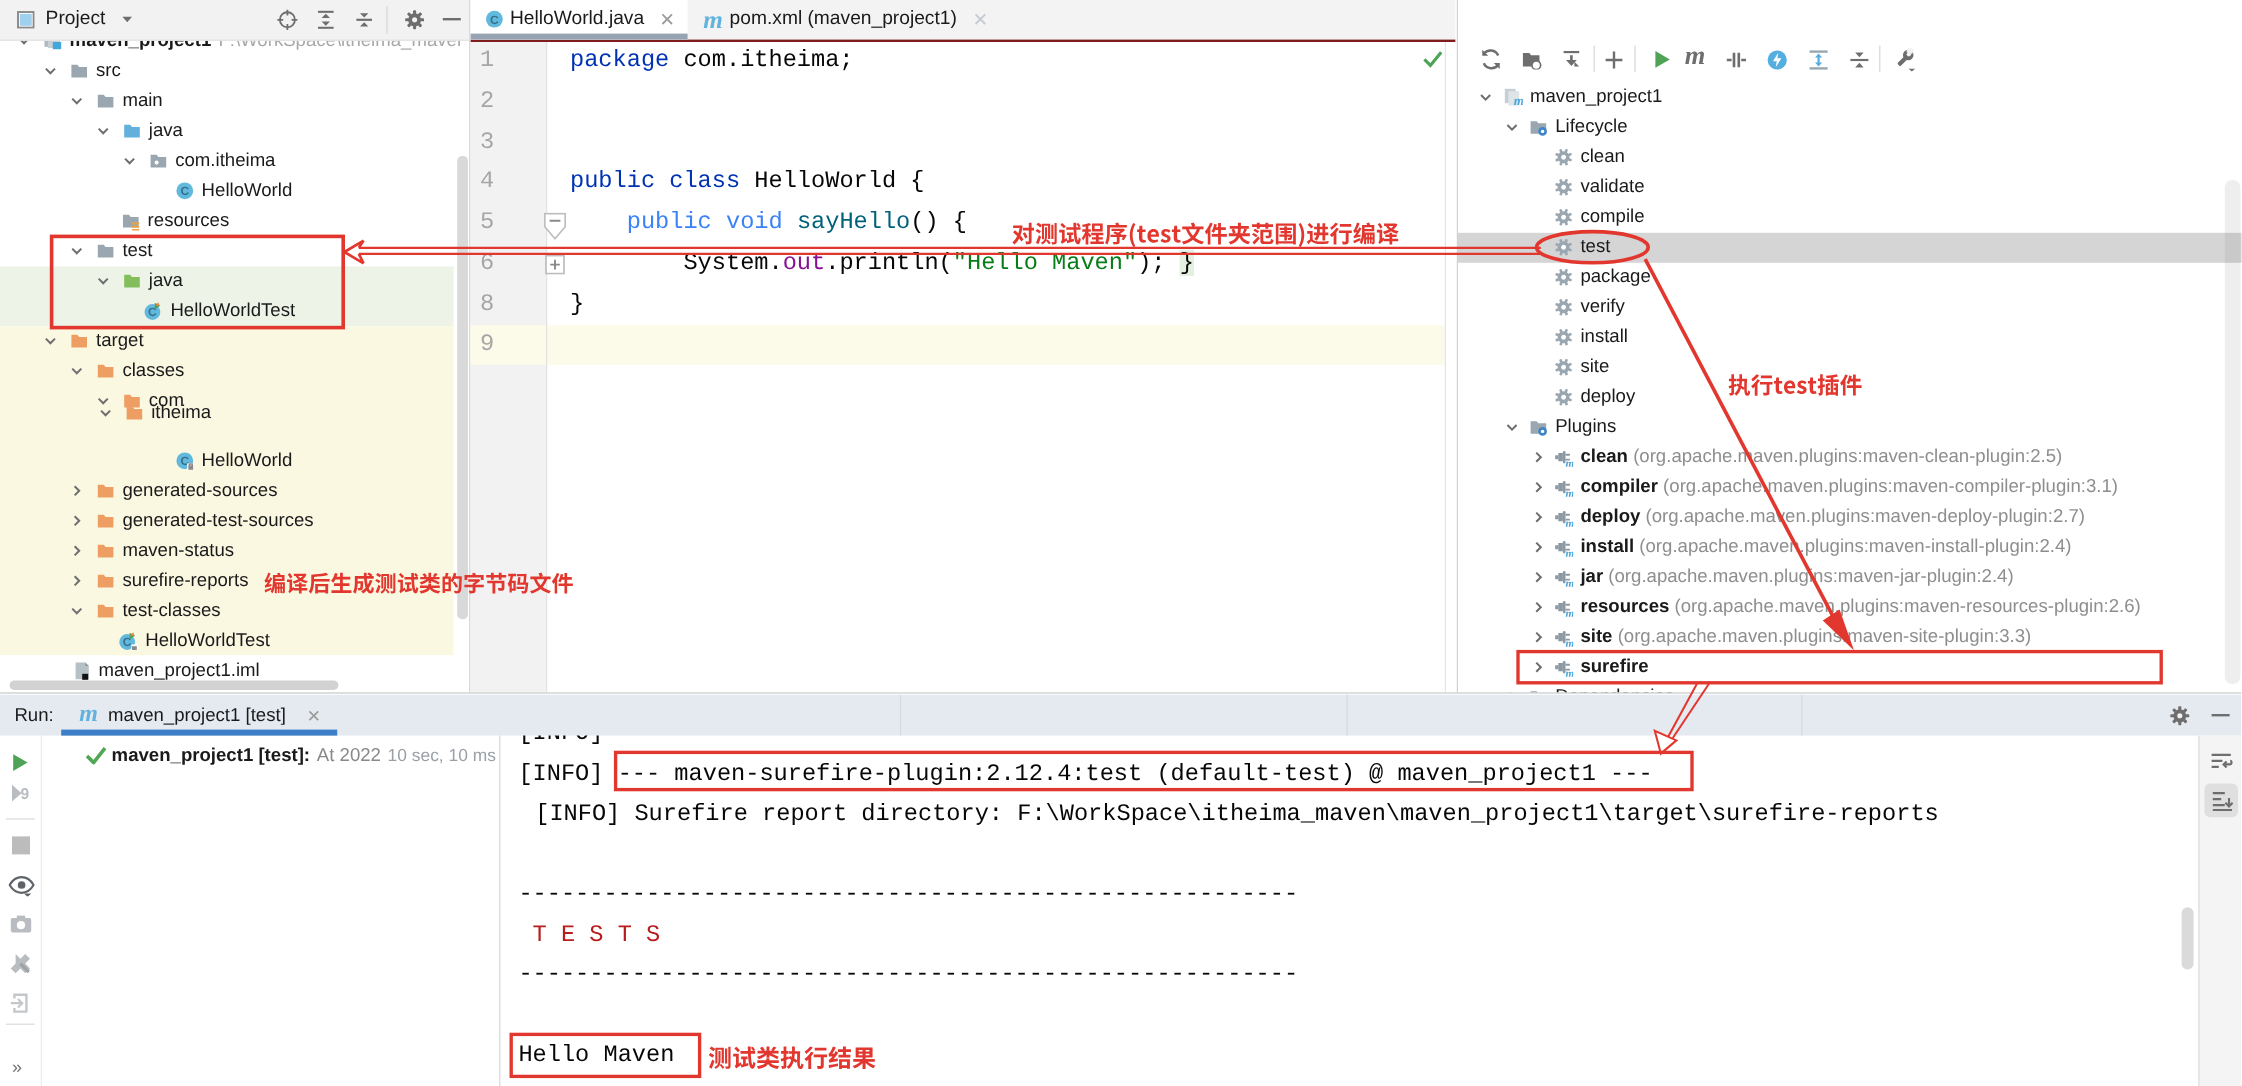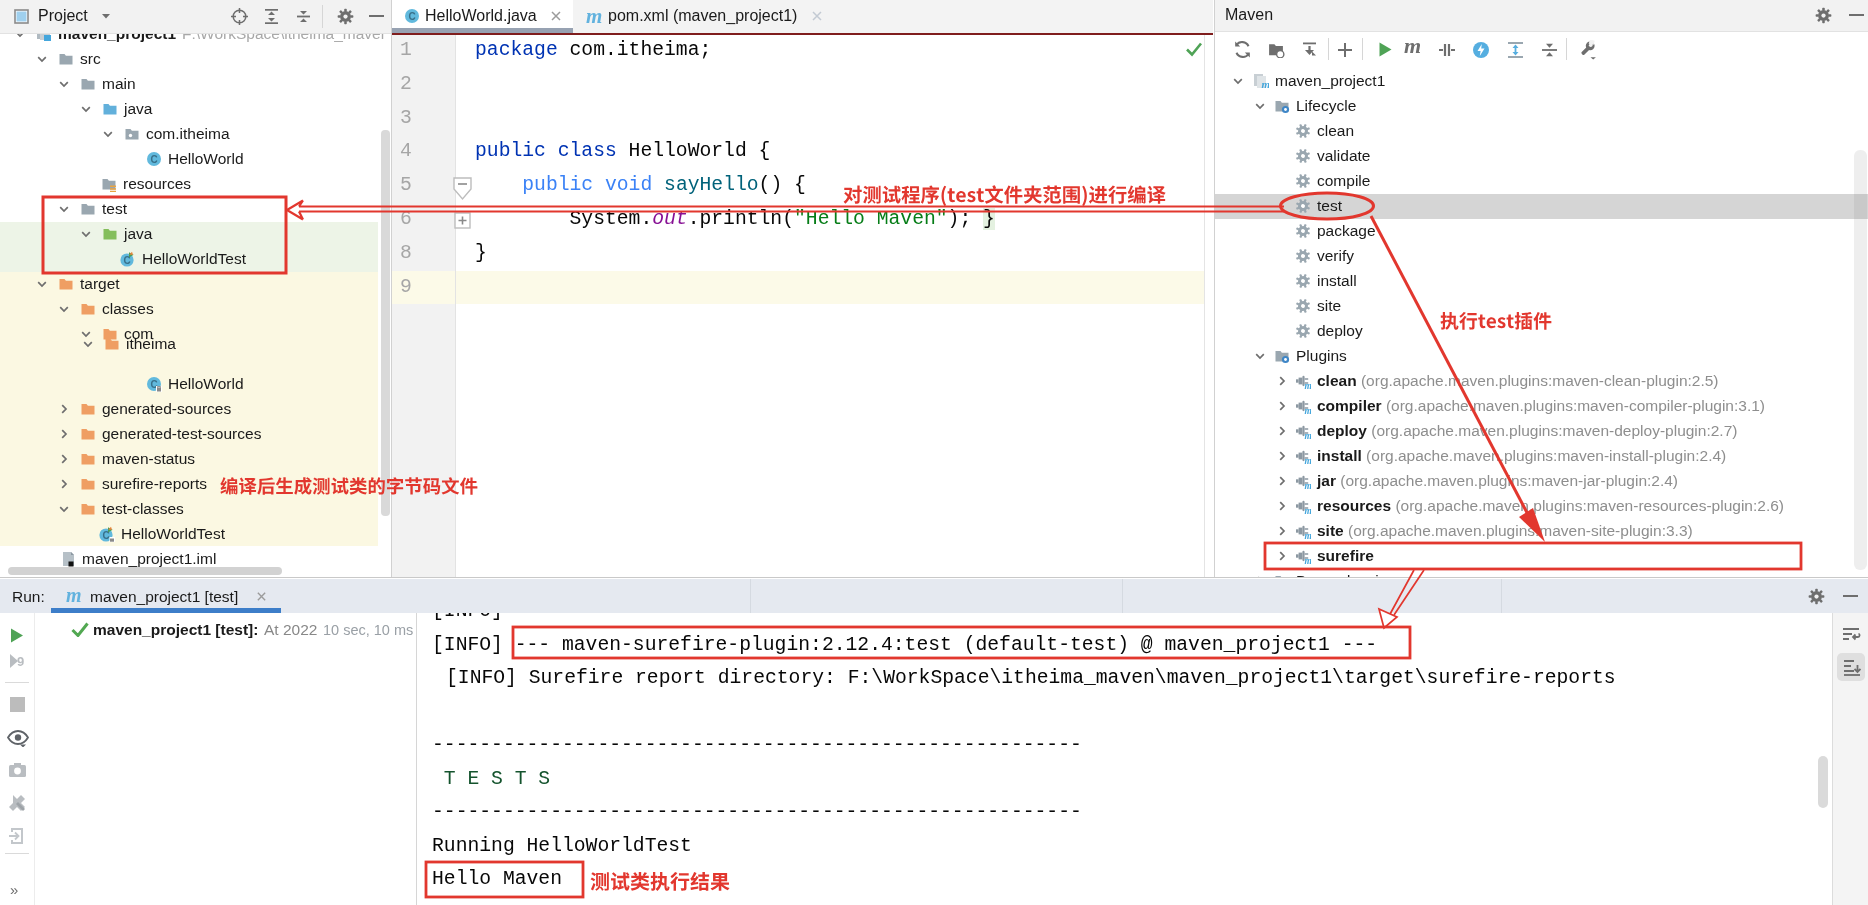--- a/index.html
+++ b/index.html
@@ -333,21 +333,21 @@
     </svg>
 <svg class="a" style="left:62px;top:212px" width="17" height="17" viewBox="0 0 17 17">
       <rect x="1" y="1" width="15" height="15" fill="#fff" stroke="#bdbdbd" stroke-width="1.4"></rect>
       <path d="M4.5 8.5h8M8.5 4.5v8" stroke="#8a8a8a" stroke-width="1.6"></path>
     </svg>
 <div class="a mono" style="left:83px;top:34.0px;height:33.8px;line-height:33.8px;color:#070707"><span style="color:#0033b3">package</span> com.itheima;</div>
 <div class="a mono" style="left:83px;top:67.8px;height:33.8px;line-height:33.8px;color:#070707"></div>
 <div class="a mono" style="left:83px;top:101.6px;height:33.8px;line-height:33.8px;color:#070707"></div>
 <div class="a mono" style="left:83px;top:135.39999999999998px;height:33.8px;line-height:33.8px;color:#070707"><span style="color:#0033b3">public class</span> HelloWorld {</div>
 <div class="a mono" style="left:83px;top:169.2px;height:33.8px;line-height:33.8px;color:#070707">    <span style="color:#3b82f6">public void</span> <span style="color:#00627a">sayHello</span>() {</div>
-<div class="a mono" style="left:83px;top:203.0px;height:33.8px;line-height:33.8px;color:#070707">        System.<span style="color:#871094;font-style:italic">out</span>.println(<span style="color:#067d17">"Hello Maven"</span>); <span style="background:#e4f1e0">}</span></div>
+<div class="a mono" style="left:83px;top:203.0px;height:33.8px;line-height:33.8px;color:#070707">        System.<span style="color:#871094;">out</span>.println(<span style="color:#067d17">"Hello Maven"</span>); <span style="background:#e4f1e0">}</span></div>
 <div class="a mono" style="left:83px;top:236.79999999999998px;height:33.8px;line-height:33.8px;color:#070707">}</div>
 <div class="a mono" style="left:83px;top:270.59999999999997px;height:33.8px;line-height:33.8px;color:#070707"></div>
 <svg class="a" style="left:793px;top:41px" width="18" height="16" viewBox="0 0 18 16">
       <path d="M2 8.5 7 13.5 16 2.5" fill="none" stroke="#4fa356" stroke-width="2.6"></path>
     </svg>
 <div class="a" style="left:0;top:0;width:821px;height:33px;background:#f3f3f3;border-bottom:2px solid #7f1d1d">
 <div class="a" style="left:0;top:0;width:181px;height:33px;background:#fff"></div>
 <div class="a" style="left:0;top:28px;width:181px;height:5px;background:#97a2b2"></div>
 <svg class="a" style="left:12px;top:8px" width="16" height="16">
         <use href="#classic"></use>
@@ -357,27 +357,20 @@
         <path d="M2 2l8 8M10 2l-8 8" stroke="#9b9b9b" stroke-width="1.5"></path>
       </svg>
 <span class="a" style="left:194px;top:4px;font-size:21px;font-style:italic;font-weight:bold;color:#62b2de;font-family:'Liberation Serif',serif">m</span>
 <span class="a" style="left:216px;top:7px;font-size:16px">pom.xml (maven_project1)</span>
 <svg class="a" style="left:419px;top:10px" width="12" height="12" viewBox="0 0 12 12">
         <path d="M2 2l8 8M10 2l-8 8" stroke="#c3cad3" stroke-width="1.5"></path>
       </svg>
 </div>
 </div>
 <div class="a" style="left:1214px;top:0;width:654px;height:577px;border-left:1px solid #d1d1d1;overflow:hidden">
-<div class="a" style="left:0;top:0;width:654px;height:31px;background:#f2f2f2;border-bottom:1px solid #e2e2e2">
-<span class="a" style="left:10px;top:6px;font-size:16px">Maven</span>
-<svg class="a" style="left:600px;top:7px" width="17" height="17" viewBox="0 0 16 16">
-        <use href="#gear16" style="color:#6e6e6e"></use>
-      </svg>
-<div class="a" style="left:634px;top:14px;width:15px;height:2.4px;background:#6e6e6e"></div>
-</div>
 <div class="a" style="left:0;top:0;width:654px;height:68px">
       <svg class="a" style="left:18px;top:40px" width="19" height="19" viewBox="0 0 19 19">
         <g fill="none" stroke="#6e6e6e" stroke-width="2.1">
           <path d="M15.5 6.2A7 7 0 0 0 3.4 5.0"></path>
           <path d="M3.5 12.8A7 7 0 0 0 15.6 14"></path>
         </g>
         <path d="M2.2 1.5v5h5z" fill="#6e6e6e"></path>
         <path d="M16.8 17.5v-5h-5z" fill="#6e6e6e"></path>
       </svg>
       <svg class="a" style="left:52px;top:41px" width="18" height="17" viewBox="0 0 16 16">
@@ -732,23 +725,22 @@
 <span class="a" style="left:93px;top:43px;font-size:15.5px;font-weight:bold">maven_project1 [test]:</span>
 <span class="a" style="left:264px;top:43px;font-size:15.5px;color:#888">At 2022</span>
 <span class="a" style="left:323px;top:44px;font-size:14.5px;color:#9aa0a6">10 sec, 10 ms</span>
 <div class="a" style="left:416px;top:35px;width:1px;height:293px;background:#d6d6d6"></div>
 <div class="a" style="left:417px;top:35px;width:1415px;height:287px;overflow:hidden">
 <div class="a mono" style="left:15px;top:-18.0px;height:33.5px;line-height:33.5px;color:#070707">[INFO]</div>
 <div class="a mono" style="left:15px;top:15.5px;height:33.5px;line-height:33.5px;color:#070707">[INFO] --- maven-surefire-plugin:2.12.4:test (default-test) @ maven_project1 ---</div>
 <div class="a mono" style="left:29px;top:49.0px;height:33.5px;line-height:33.5px;color:#070707">[INFO] Surefire report directory: F:\WorkSpace\itheima_maven\maven_project1\target\surefire-reports</div>
 <div class="a mono" style="left:15px;top:82.5px;height:33.5px;line-height:33.5px;color:#070707"></div>
 <div class="a mono" style="left:15px;top:116.0px;height:33.5px;line-height:33.5px;color:#070707">-------------------------------------------------------</div>
-<div class="a mono" style="left:15px;top:149.5px;height:33.5px;line-height:33.5px;color:#14532d"> T E S T S</div>
+<div class="a mono" style="left:15px;top:149.5px;height:33.5px;line-height:33.5px;color:#b91c1c"> T E S T S</div>
 <div class="a mono" style="left:15px;top:183.0px;height:33.5px;line-height:33.5px;color:#070707">-------------------------------------------------------</div>
-<div class="a mono" style="left:15px;top:216.5px;height:33.5px;line-height:33.5px;color:#070707">Running HelloWorldTest</div>
 <div class="a mono" style="left:15px;top:250.0px;height:33.5px;line-height:33.5px;color:#070707">Hello Maven</div>
 </div>
 <div class="a" style="left:1832px;top:35px;width:36px;height:293px;background:#f4f4f4;border-left:1px solid #dcdcdc">
 <svg class="a" style="left:8px;top:13px" width="20" height="18" viewBox="0 0 20 18">
         <g stroke="#6e6e6e" stroke-width="1.8" fill="none">
           <path d="M2 3h16M2 8h9M2 13h6"></path>
           <path d="M17.5 8c1.5 0 1.5 3-0.5 3h-4"></path>
           <path d="M14.5 8.5 12 11l2.5 2.5"></path>
         </g>
       </svg>

